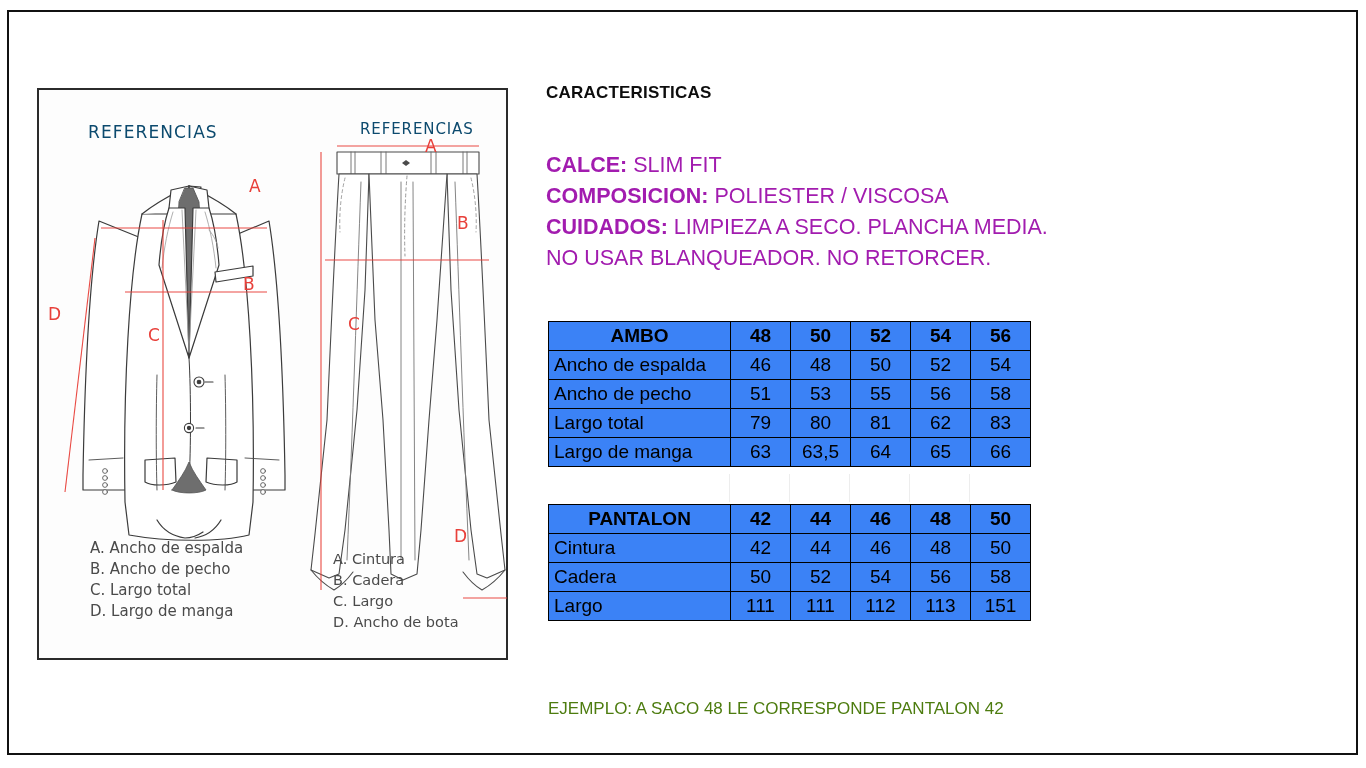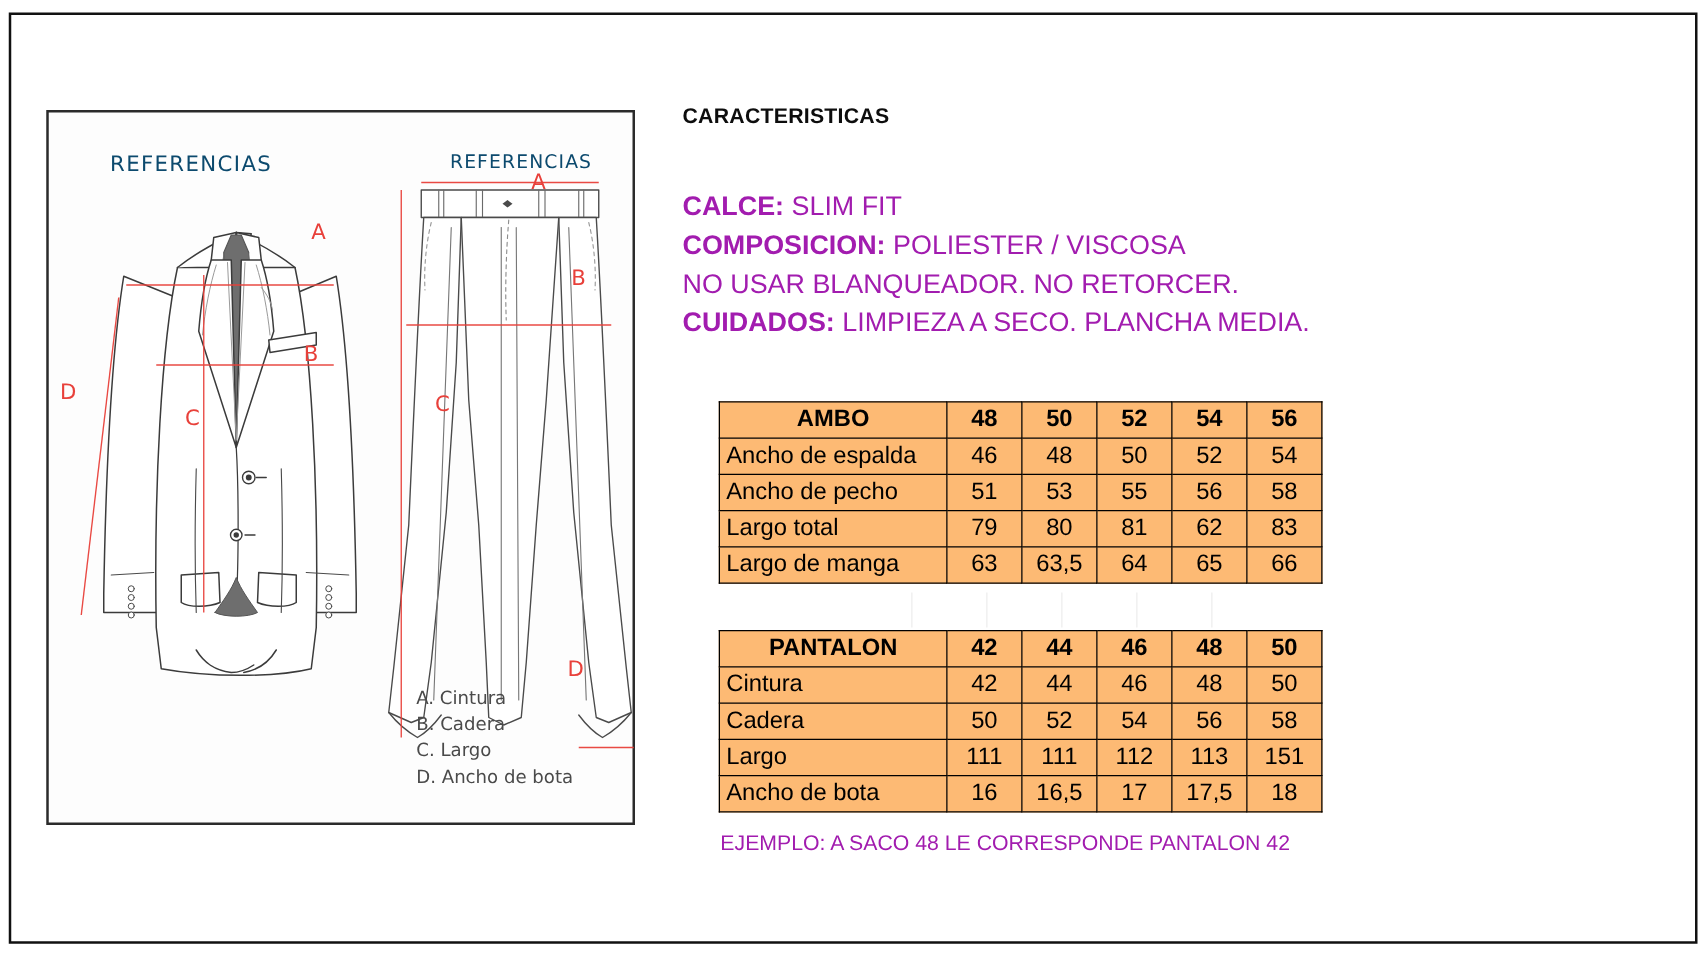--- a/index.html
+++ b/index.html
@@ -97,22 +97,21 @@
   #spec-list .k { font-weight: bold; }
 
   
   .size-table {
     position: absolute;
     left: 548px;
     border-collapse: collapse;
     table-layout: fixed;
     font-size: 19px;
     color: #000000;
-    background: #fdba74;
-    margin-left: 27px;
+    background: #3b82f6;
   }
   #table-ambo { top: 321px; }
   #table-pantalon { top: 504px; }
 
   .size-table td, .size-table th {
     border: 1.6px solid #000000;
     height: 29px;
     padding: 0 6px;
     box-sizing: border-box;
     font-weight: normal;
@@ -145,25 +144,25 @@
     position: absolute;
     top: 0;
     width: 1px;
     height: 28px;
     background: #ededed;
   }
 
   #ejemplo-note {
     position: absolute;
     left: 548px;
-    top: 665px;
+    top: 699px;
     width: 484px;
-    text-align: right;
+    text-align: left;
     font-size: 17px;
-    color: #a21caf;
+    color: #4d7c0f;
     white-space: nowrap;
   }
 </style>
 </head>
 <body>
 
 <div id="page">
 
   <div id="outer-frame"></div>
 
@@ -327,44 +326,50 @@
   <div class="mlabel" style="left:249px; top:178px;">A</div>
   <div class="mlabel" style="left:243px; top:276px;">B</div>
   <div class="mlabel" style="left:148px; top:327px;">C</div>
   <div class="mlabel" style="left:48px; top:306px;">D</div>
 
   <div class="mlabel" style="left:425px; top:138px;">A</div>
   <div class="mlabel" style="left:457px; top:215px;">B</div>
   <div class="mlabel" style="left:348px; top:316px;">C</div>
   <div class="mlabel" style="left:454px; top:528px;">D</div>
 
+  <div class="legend" id="legend-jacket">
+    <div>A. Ancho de espalda</div>
+    <div>B. Ancho de pecho</div>
+    <div>C. Largo total</div>
+    <div>D. Largo de manga</div>
+  </div>
 
   <div class="legend" id="legend-pants">
     <div>A. Cintura</div>
     <div>B. Cadera</div>
     <div>C. Largo</div>
     <div>D. Ancho de bota</div>
   </div>
 
   <div id="char-heading">CARACTERISTICAS</div>
 
   <div id="spec-list">
     <div class="row">
       <span class="k">CALCE:</span>
       <span class="v">SLIM FIT</span>
     </div>
     <div class="row">
       <span class="k">COMPOSICION:</span>
       <span class="v">POLIESTER / VISCOSA</span>
     </div>
-    <div class="row">NO USAR BLANQUEADOR. NO RETORCER.</div>
     <div class="row">
       <span class="k">CUIDADOS:</span>
       <span class="v">LIMPIEZA A SECO. PLANCHA MEDIA.</span>
     </div>
+    <div class="row">NO USAR BLANQUEADOR. NO RETORCER.</div>
   </div>
 
   <table class="size-table" id="table-ambo">
     <colgroup>
       <col class="label-col">
         <col class="val-col">
         <col class="val-col">
       <col class="val-col">
         <col class="val-col">
         <col class="val-col">
@@ -460,26 +465,18 @@
         <td class="val">58</td>
       </tr>
       <tr>
         <td class="rowlabel">Largo</td>
         <td class="val">111</td>
         <td class="val">111</td>
         <td class="val">112</td>
         <td class="val">113</td>
         <td class="val">151</td>
       </tr>
-      <tr>
-        <td class="rowlabel">Ancho de bota</td>
-        <td class="val">16</td>
-        <td class="val">16,5</td>
-        <td class="val">17</td>
-        <td class="val">17,5</td>
-        <td class="val">18</td>
-      </tr>
     </tbody>
   </table>
 
   <div id="ejemplo-note">EJEMPLO: A SACO 48 LE CORRESPONDE PANTALON 42</div>
 
 </div>
 
 </body></html>

